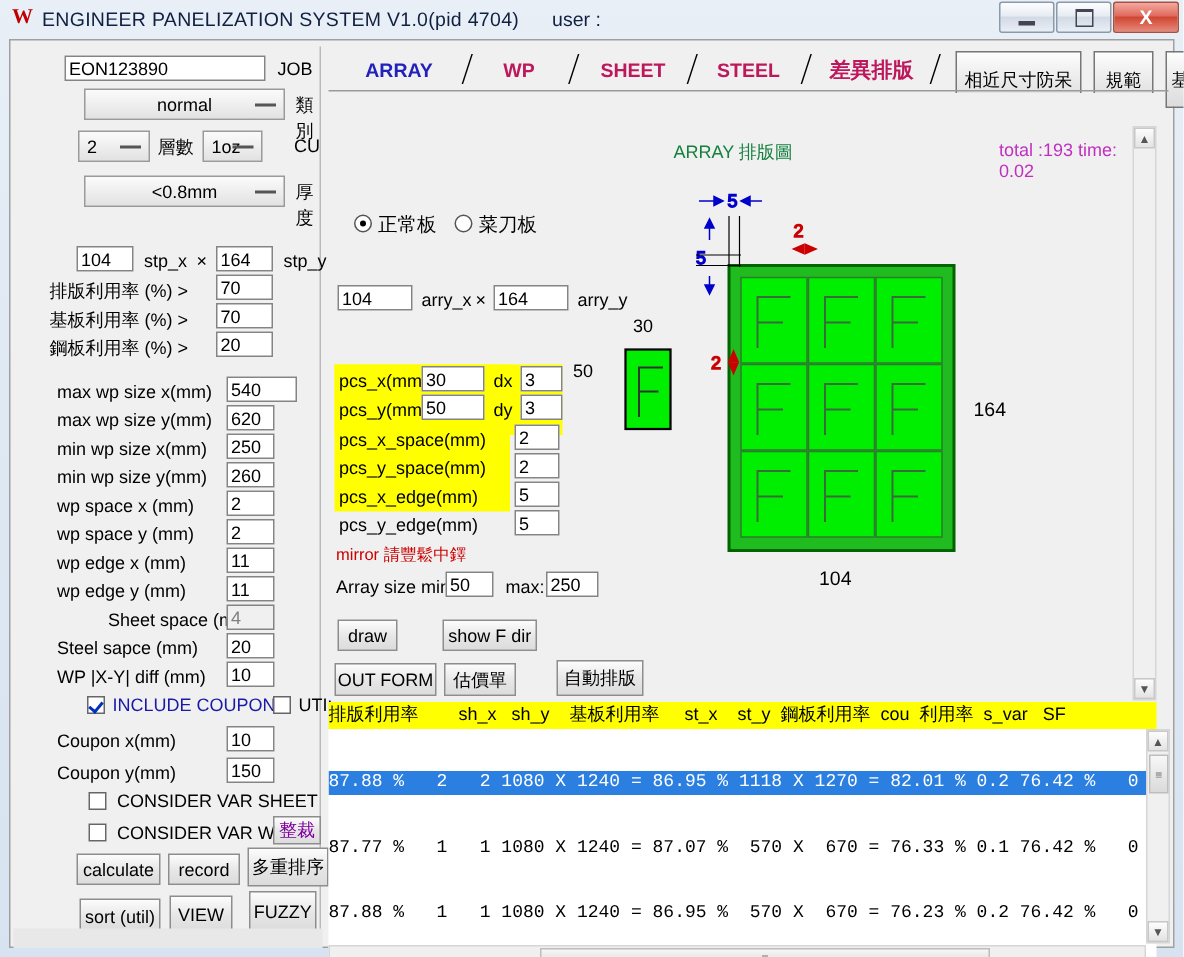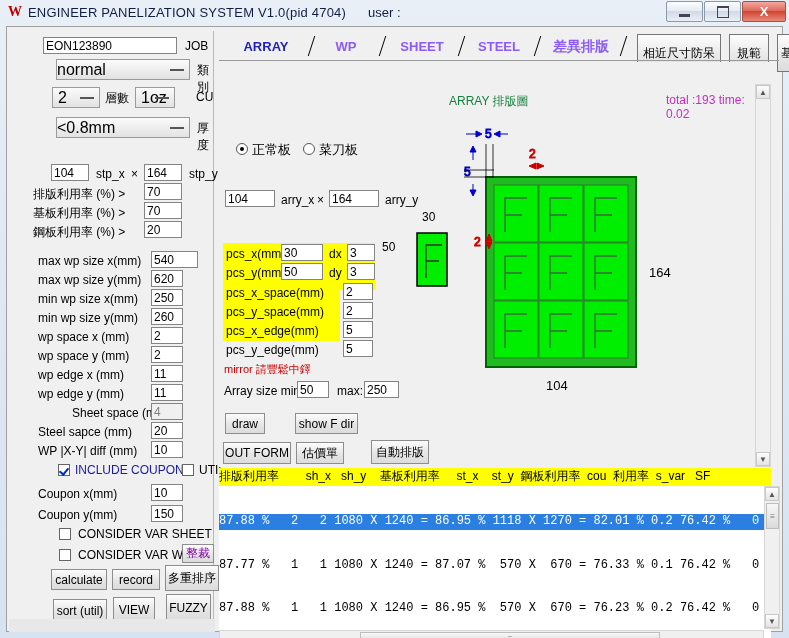--- a/index.html
+++ b/index.html
@@ -80,23 +80,23 @@
     height:17px; box-sizing:border-box;
     padding:0 2px;
     color:#000;
   }
   input.tb.dis { background:#f0f0f0; color:#808080; }
   .lbl { font-size:12px; color:#000; }
   .combo {
     border:1px solid #9a9a9a;
     background: linear-gradient(to bottom,#fbfbfb,#e2e2e2);
     height:21px; box-sizing:border-box;
-    display:flex; align-items:center; 
+    display:flex; align-items:center; justify-content:center;
     position:relative;
-    font-size:16px;
+    font-size:12px;
   }
   .combo .arrow {
     position:absolute; right:5px; top:9px;
     width:14px; height:0;
     border-top:2px solid #555;
   }
   .combo .arrow:after{
     content:""; position:absolute; left:0; top:-4px;
     width:0;height:0;
   }
@@ -127,21 +127,21 @@
     content:""; position:absolute; left:3px; top:3px; width:4px;height:4px;
     background:#000; border-radius:50%;
   }
   
   .tabstrip {
     position:absolute; left:212px; top:4px; width:560px; height:30px;
   }
   .tab {
     position:absolute; top:2px; height:27px;
     display:flex; align-items:center; justify-content:center;
-    font-size:13px; font-weight:bold; color:#8b5cf6;
+    font-size:13px; font-weight:bold; color:#be185d;
   }
   .tab.sel { color:#2222bb; }
   .tabsep {
     position:absolute; top:5px; width:1px; height:20px;
     background:#000; transform:skewX(-18deg);
   }
   .tabline {
     position:absolute; left:212px; top:33px; width:560px; height:1px; background:#9a9a9a;
   }
   .topbtn {

